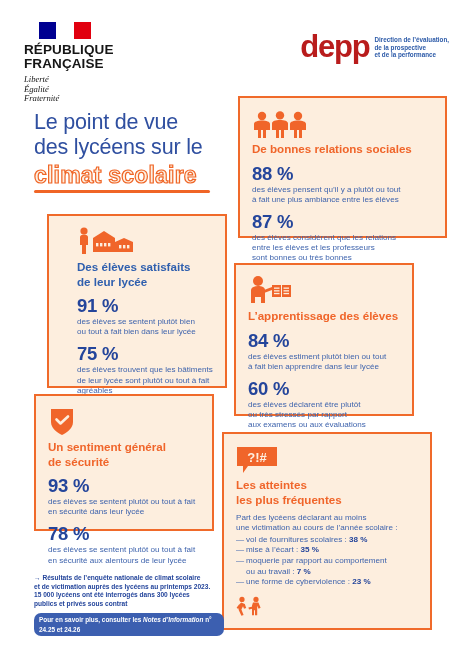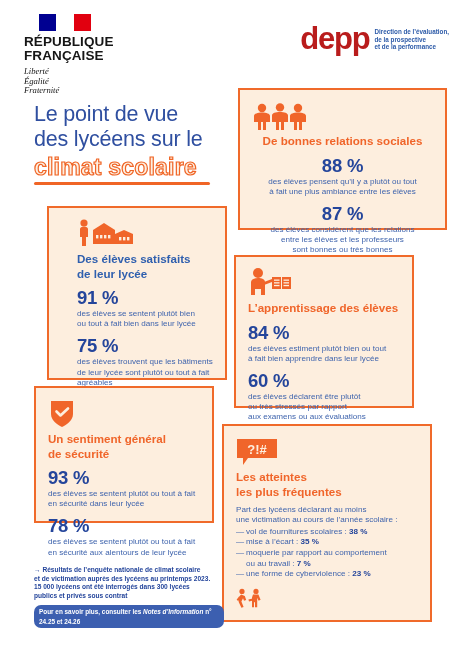--- a/index.html
+++ b/index.html
@@ -2,21 +2,21 @@
 <html><head>
 <meta charset="utf-8">
 <style>
   * { box-sizing: border-box; margin: 0; padding: 0; }
   html, body {
     width: 467px; height: 660px;
     background: #ffffff;
     font-family: "Liberation Sans", sans-serif;
     overflow: hidden;
   }
-  .page { position: relative; width: 467px; height: 592px; background:#fff; }
+  .page { position: relative; width: 467px; height: 592px; background:#fff;margin-top:8px; }
 
   
   .marianne { position: absolute; left: 24px; top: 14px; width: 120px; }
   .flag { display: flex; width: 52px; height: 17px; margin-left: 15px; }
   .flag i { display: block; flex: 1 1 0; height: 100%; }
   .flag .b { background: #000091; }
   .flag .w { background: #ffffff; }
   .flag .r { background: #e1000f; }
   .rf {
     color: #161616; font-weight: bold; font-size: 13.5px;
@@ -73,21 +73,21 @@
   .stat-num {
     color: #24459b; font-size: 18.5px; font-weight: bold;
     line-height: 20px; letter-spacing: -.2px;
   }
   .stat-txt {
     color: #3f64ad; font-size: 8.1px; line-height: 10.2px; margin-top: 1px;
   }
   .icon-wrap { height: 30px; display: flex; align-items: flex-end; margin-bottom: 4px; }
 
   
-  #card-relations { left: 238px; top: 88px;  width: 209px; height: 142px; text-align: center; }
+  #card-relations { left: 238px; top: 88px;  width: 209px; height: 142px; }
   #card-satisfaction { left: 47px;  top: 206px; width: 180px; height: 174px; padding-left: 28px; }
   #card-learning  { left: 234px; top: 255px; width: 180px; height: 153px; }
   #card-security  { left: 34px;  top: 386px; width: 180px; height: 137px; }
   #card-atteintes { left: 222px; top: 424px; width: 210px; height: 198px; }
 
   
   .lead { color:#3f64ad; font-size: 8.1px; line-height: 10.4px; margin-top: 4px; }
   .bullets { margin-top: 1px; }
   .bullets li {
     list-style: none; color:#3f64ad; font-size: 8.1px; line-height: 10.6px;

